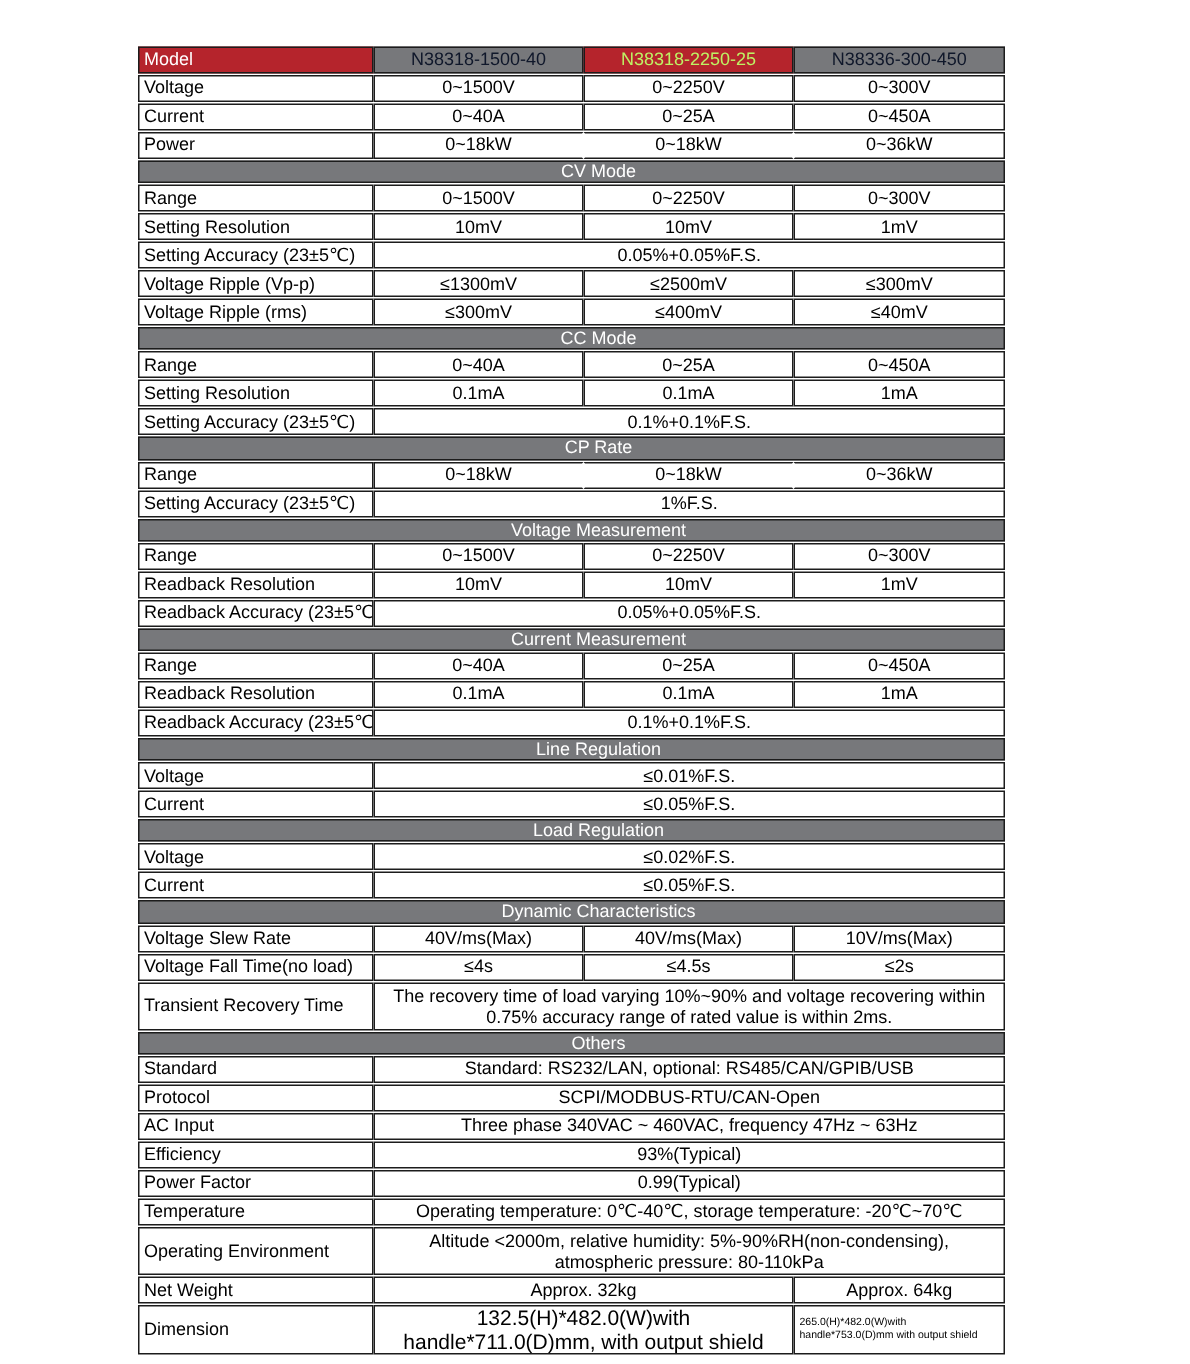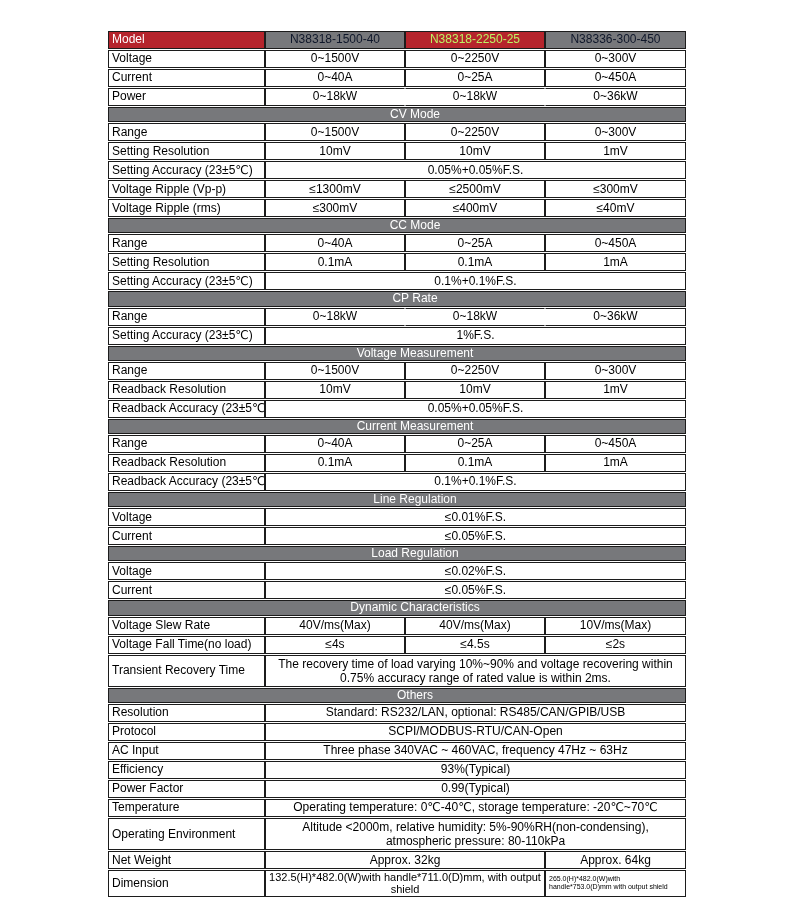--- a/index.html
+++ b/index.html
@@ -3,21 +3,21 @@
 <meta charset="utf-8">
 <style>
   html, body { margin:0; padding:0; }
   body {
     width:793px; height:909px; background:#ffffff;
     font-family:"Liberation Sans","DejaVu Sans",sans-serif;
     color:#000;
   }
   .page { position:relative; width:793px; height:909px; background:#fff; overflow:hidden; }
   table.spec {
-    position:absolute; left:108px; top:30px; width:578px;
+    position:absolute; left:92px; top:30px; width:578px;
     border-collapse:separate; border-spacing:0 1px; table-layout:fixed;
   }
   td {
     box-sizing:border-box;
     border:1px solid var(--border, #1c1c1c);
     background:#fff;
     font-size:12px; line-height:1.1;
     height:18px; padding:0 2px;
     text-align:center; vertical-align:middle;
     overflow:hidden;
@@ -27,21 +27,21 @@
   }
   td.labred {
     background:var(--red); color:#fff;
     text-align:left; padding-left:3px; white-space:nowrap;
   }
   td.mred  { background:var(--red);  color:#bef264; }
   td.mgray { background:var(--gray); color:#0f172a;margin-top:11px; }
   td.sec   { background:var(--gray); color:#fff; height:15px;padding-left:38px; }
   tr.h-tall td { height:31px; }
   td.multi { line-height:1.18; padding:1px 10px; }
-  td.sm1 { font-size:11px; }
+  td.sm1 { font-size:14px; }
   td.sm2 { font-size:7px; text-align:left; line-height:1.25; padding:1px 3px; }
   
   td.nb-r  { border-right-color:transparent; }
   td.nb-l  { border-left-color:transparent; }
   td.nb-lr { border-left-color:transparent; border-right-color:transparent; }
 </style>
 </head>
 <body>
 
 <div class="page">
@@ -216,21 +216,21 @@
           <td class="val">≤2s</td>
         </tr>
         <tr class="h-tall">
           <td class="lab">Transient Recovery Time</td>
           <td colspan="3" class="multi">The recovery time of load varying 10%~90% and voltage recovering within 0.75% accuracy range of rated value is within 2ms.</td>
         </tr>
         <tr class="h-sec">
           <td colspan="4" class="sec">Others</td>
         </tr>
         <tr>
-          <td class="lab">Resolution</td>
+          <td class="lab">Standard</td>
           <td colspan="3" class="val">Standard: RS232/LAN, optional: RS485/CAN/GPIB/USB</td>
         </tr>
         <tr>
           <td class="lab">Protocol</td>
           <td colspan="3" class="val">SCPI/MODBUS-RTU/CAN-Open</td>
         </tr>
         <tr>
           <td class="lab">AC Input</td>
           <td colspan="3" class="val">Three phase 340VAC ~ 460VAC, frequency 47Hz ~ 63Hz</td>
         </tr>

